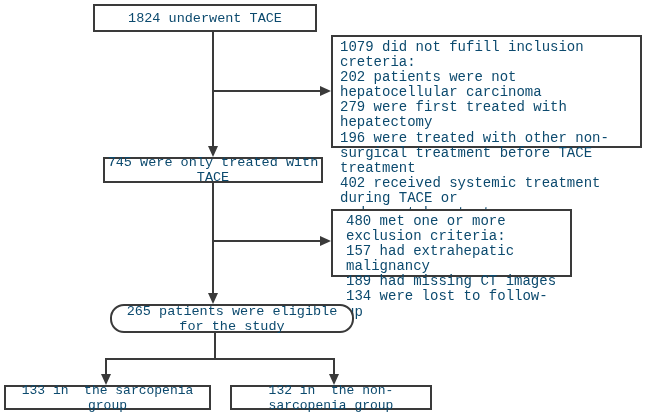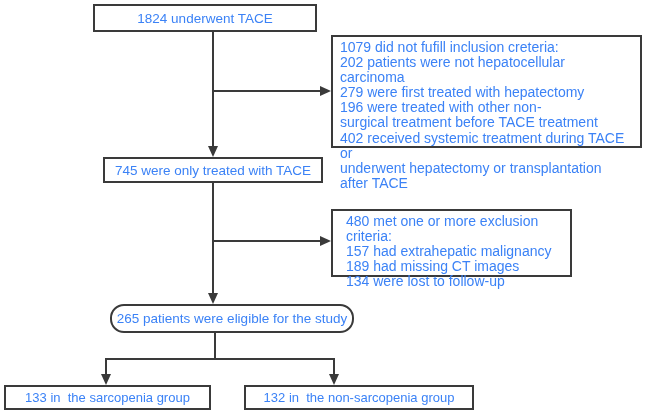--- a/index.html
+++ b/index.html
@@ -5,22 +5,22 @@
   html, body {
     margin: 0;
     padding: 0;
     background: #ffffff;
   }
   #canvas {
     position: relative;
     width: 649px;
     height: 412px;
     background: #ffffff;
-    font-family: Liberation Sans, sans-serif;
-    color: #3b82f6;
+    font-family: Liberation Mono, monospace;
+    color: #0c4a6e;
     overflow: hidden;
   }
   .box {
     position: absolute;
     box-sizing: border-box;
     border: 2px solid #3a3a3a;
     background: #ffffff;
     white-space: pre-wrap;
   }
   .box.centered {
@@ -39,21 +39,21 @@
   .box.small {
     font-size: 13px;
   }
   
   #box-enrollment    { left: 93px;  top: 4px;   width: 224px; height: 28px; }
   #box-exclusion1    { left: 331px; top: 35px;  width: 311px; height: 113px; }
   #box-tace-only     { left: 103px;  top: 157px; width: 220px; height: 26px; }
   #box-exclusion2    { left: 331px; top: 209px; width: 241px; height: 68px; padding-left: 13px; }
   #box-eligible      { left: 110px;  top: 304px; width: 244px; height: 29px; border-radius: 14px; }
   #box-sarcopenia    { left: 4px;   top: 385px; width: 207px; height: 25px; }
-  #box-nonsarcopenia { left: 244px; top: 385px; width: 230px; height: 25px; }
+  #box-nonsarcopenia { left: 230px; top: 385px; width: 202px; height: 25px; }
 
   
   .line {
     position: absolute;
     background: #3a3a3a;
   }
   .arrow-down {
     position: absolute;
     width: 0;
     height: 0;

